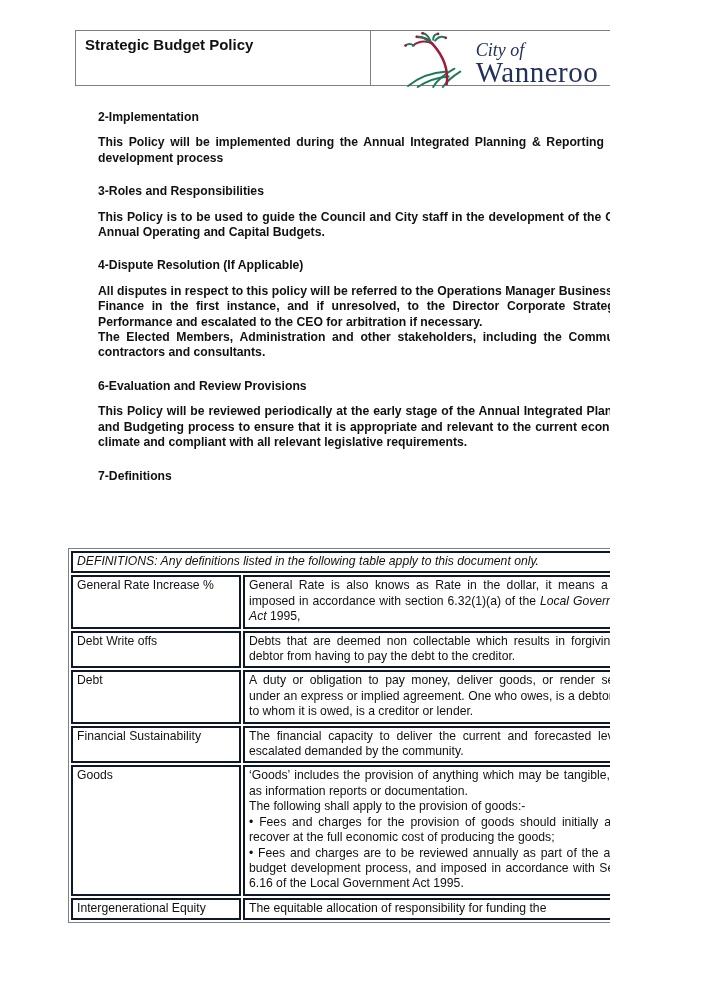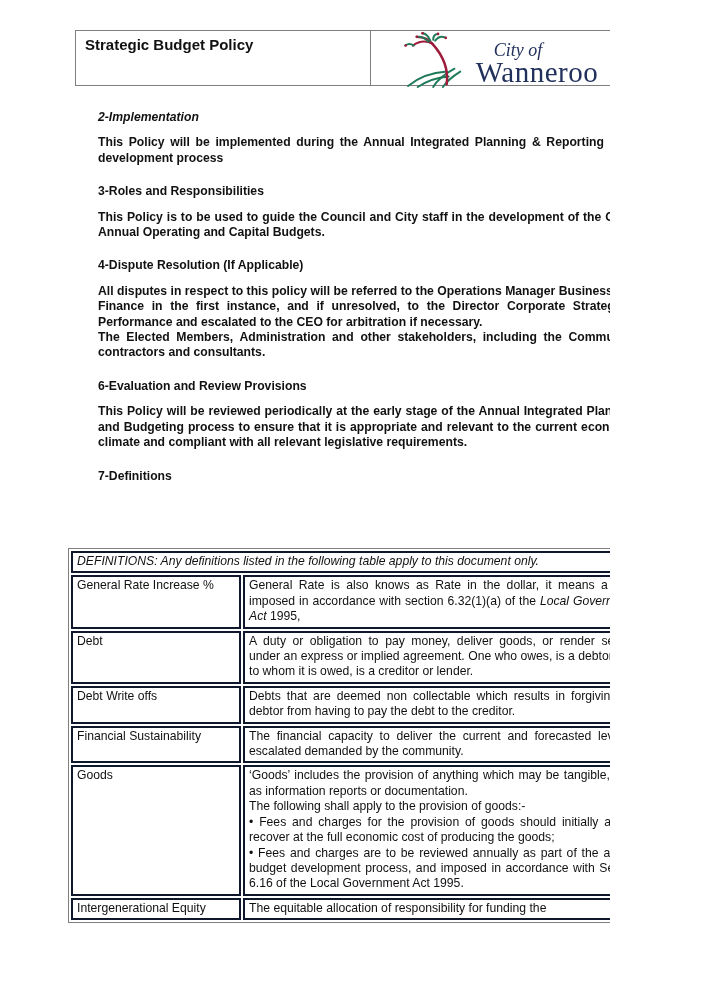--- a/index.html
+++ b/index.html
@@ -29,30 +29,30 @@
     line-height:18px;
   }
   .header-logo-cell {
     flex:1;
     display:flex; align-items:center; justify-content:center;
     padding:1px 4px 0 4px;
   }
   .logo { display:flex; align-items:flex-end; }
   .logo svg { display:block; margin-bottom:-2px; }
   .logo-text { font-family:"Liberation Serif", serif; color:#22315c; }
-  .logo-city { font-style:italic; font-size:18px; line-height:17px; margin-left:18px; }
+  .logo-city { font-style:italic; font-size:18px; line-height:17px; }
   .logo-wanneroo { font-size:29px; line-height:27px; letter-spacing:0.5px; }
 
   
   .content {
     position:absolute; left:98px; top:110px; width:540px;
     font-size:12.2px; line-height:15.4px;
   }
   .sec-h { font-weight:bold; margin:18px 0 10px 0; }
-  .sec-h.first { margin-top:0;font-style:italic; }
+  .sec-h.first { margin-top:0; }
   .sec-p { margin:0; text-align:justify;font-weight:bold; }
 
   
   .def-table-wrap { position:absolute; left:68px; top:548px; width:582px; }
   table.def-table {
     width:582px;
     border-collapse:separate;
     border-spacing:2px;
     border:1px solid #7f7f7f;
     table-layout:fixed;
@@ -150,29 +150,29 @@
         <tr>
           <td class="caption-cell" colspan="2">DEFINITIONS: Any definitions listed in the following table apply to this document only.</td>
         </tr>
       <tr>
             <td class="term-cell">General Rate Increase %</td>
             <td class="def-cell">
               <div class="def-par"><span>General Rate is also knows as Rate in the dollar, it means a Rate imposed in accordance with section 6.32(1)(a) of the </span><span class="italic">Local Government Act</span><span> 1995,</span></div>
             </td>
           </tr>
           <tr>
+            <td class="term-cell">Debt Write offs</td>
+            <td class="def-cell">
+              <div class="def-par"><span>Debts that are deemed non collectable which results in forgiving the debtor from having to pay the debt to the creditor.</span></div>
+            </td>
+          </tr>
+          <tr>
             <td class="term-cell">Debt</td>
             <td class="def-cell">
               <div class="def-par"><span>A duty or obligation to pay money, deliver goods, or render service under an express or implied agreement. One who owes, is a debtor; one to whom it is owed, is a creditor or lender.</span></div>
-            </td>
-          </tr>
-          <tr>
-            <td class="term-cell">Debt Write offs</td>
-            <td class="def-cell">
-              <div class="def-par"><span>Debts that are deemed non collectable which results in forgiving the debtor from having to pay the debt to the creditor.</span></div>
             </td>
           </tr>
           <tr>
             <td class="term-cell">Financial Sustainability</td>
             <td class="def-cell">
               <div class="def-par"><span>The financial capacity to deliver the current and forecasted level of escalated demanded by the community.</span></div>
             </td>
           </tr>
           <tr>
             <td class="term-cell">Goods</td>

